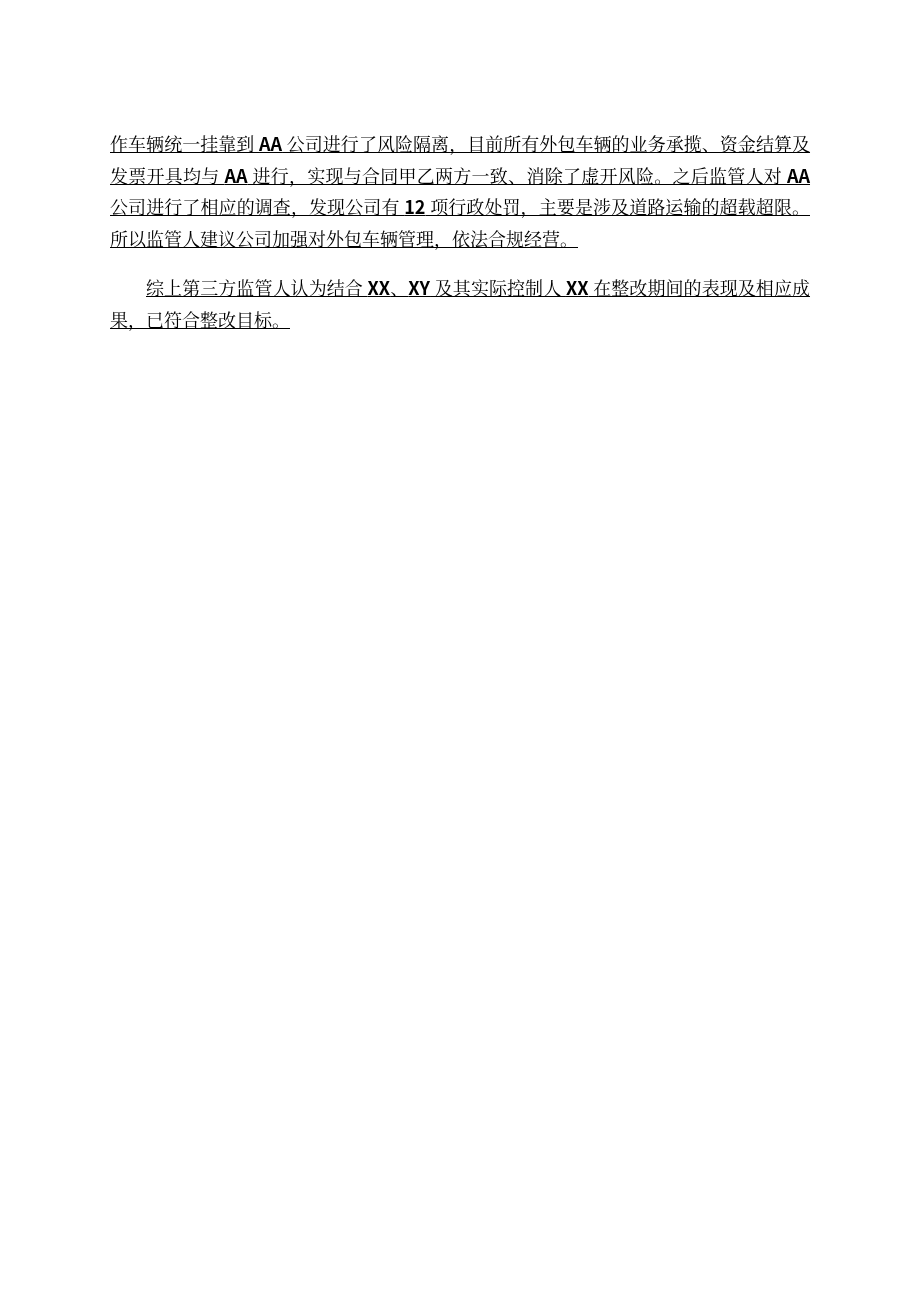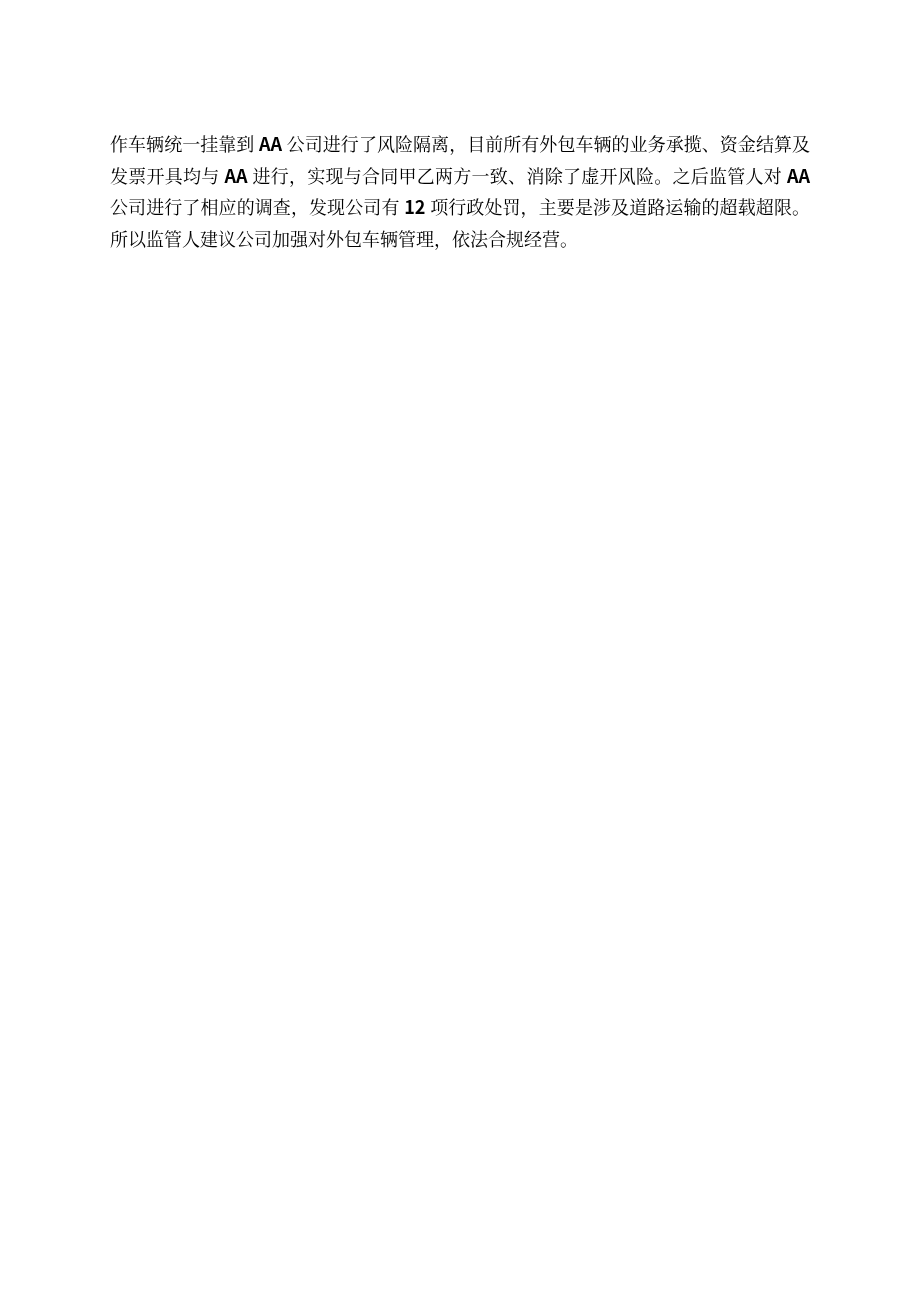--- a/index.html
+++ b/index.html
@@ -13,33 +13,37 @@
     box-sizing: border-box;
     width: 920px;
     height: 1301px;
     padding: 110px 110px 13px 110px;
     font-family: "Songti SC", "SimSun", "Noto Serif CJK SC", serif;
     font-size: 18px;
     line-height: 1.75;
     color: #000000;
     text-align: justify;
     text-justify: inter-ideograph;
+    text-decoration: underline;
   }
   .para1 {
     
     text-indent: 0;
   }
   .para2 {
     text-indent: 2em;
   }
   .bold {
     font-weight: 700;
     font-family: "Heiti SC", "SimHei", "Noto Sans CJK SC", sans-serif;
   }
 </style>
 </head>
 <body>
 
 <div class="page">
   <p class="para1">
     <span>作车辆统一挂靠到 </span><span class="bold">AA</span><span> 公司进行了风险隔离，目前所有外包车辆的业务承揽、资金结算及发票开具均与 </span><span class="bold">AA</span><span> 进行，实现与合同甲乙两方一致、消除了虚开风险。之后监管人对 </span><span class="bold">AA</span><span> 公司进行了相应的调查，发现公司有 </span><span class="bold">12</span><span> 项行政处罚，主要是涉及道路运输的超载超限。所以监管人建议公司加强对外包车辆管理，依法合规经营。</span>
   </p>
+  <p class="para2">
+    <span>综上第三方监管人认为结合 </span><span class="bold">XX</span><span>、</span><span class="bold">XY</span><span> 及其实际控制人 </span><span class="bold">XX</span><span> 在整改期间的表现及相应成果，已符合整改目标。</span>
+  </p>
 </div>
 
 </body></html>

